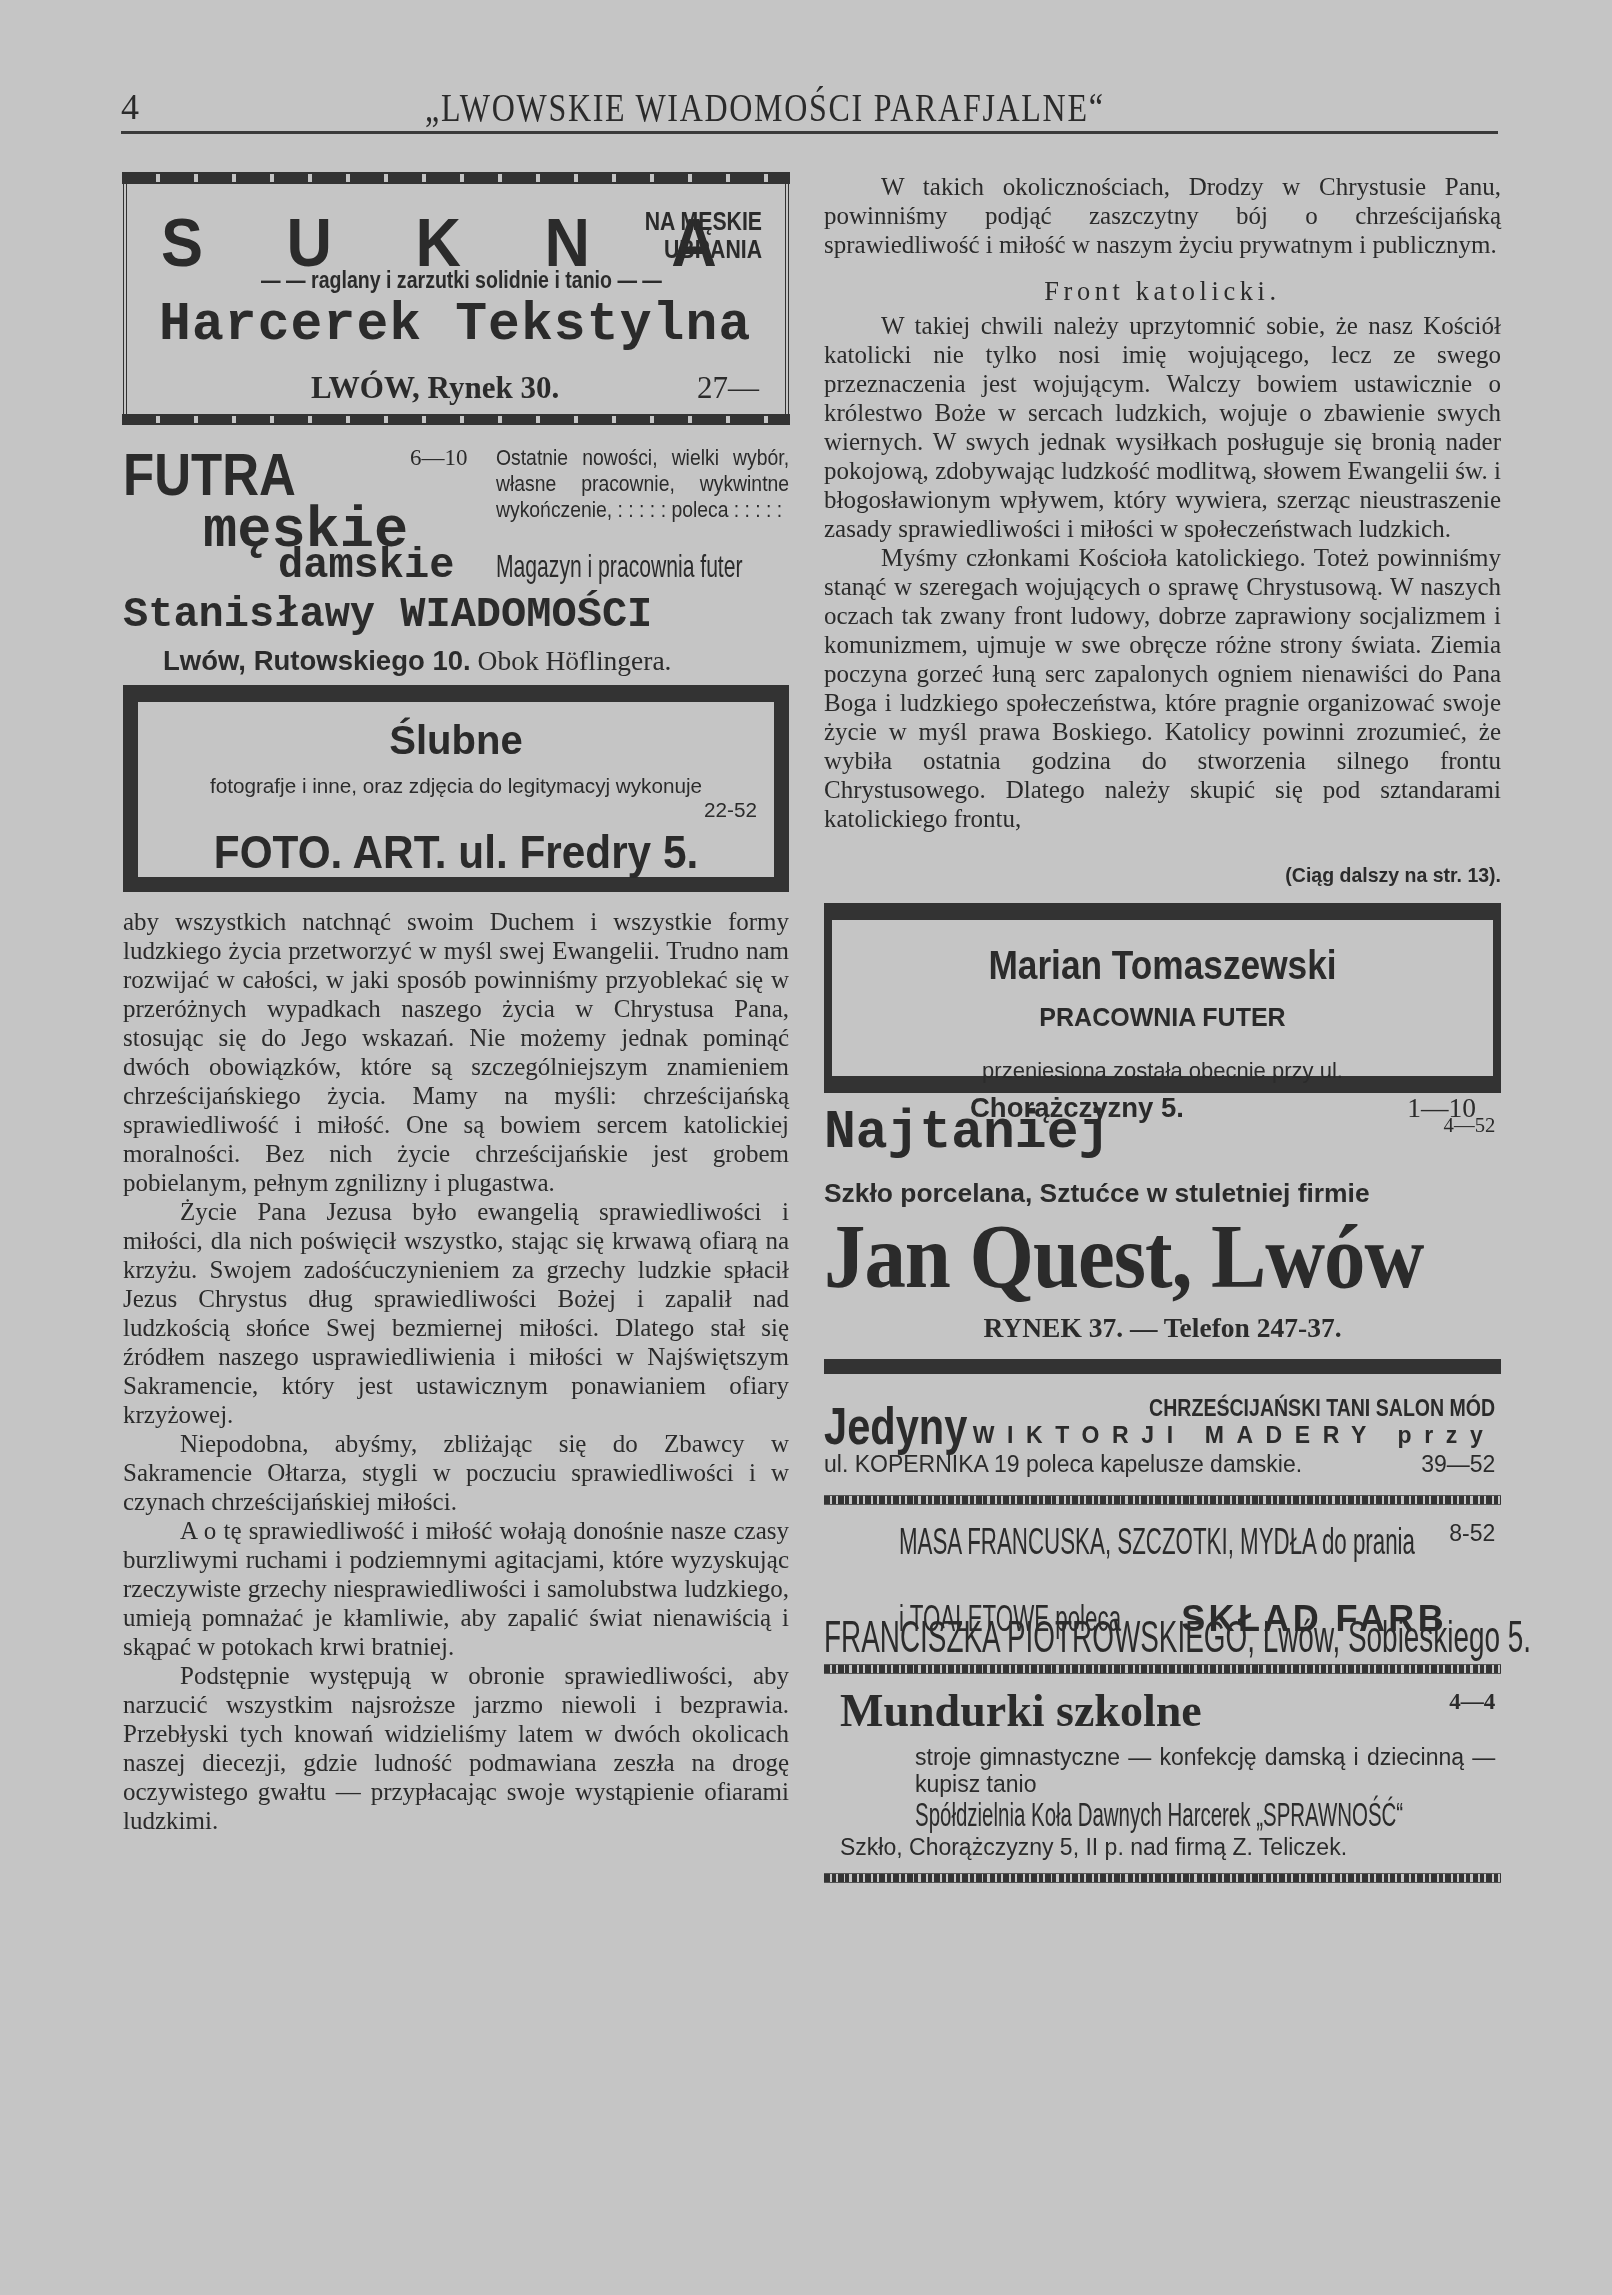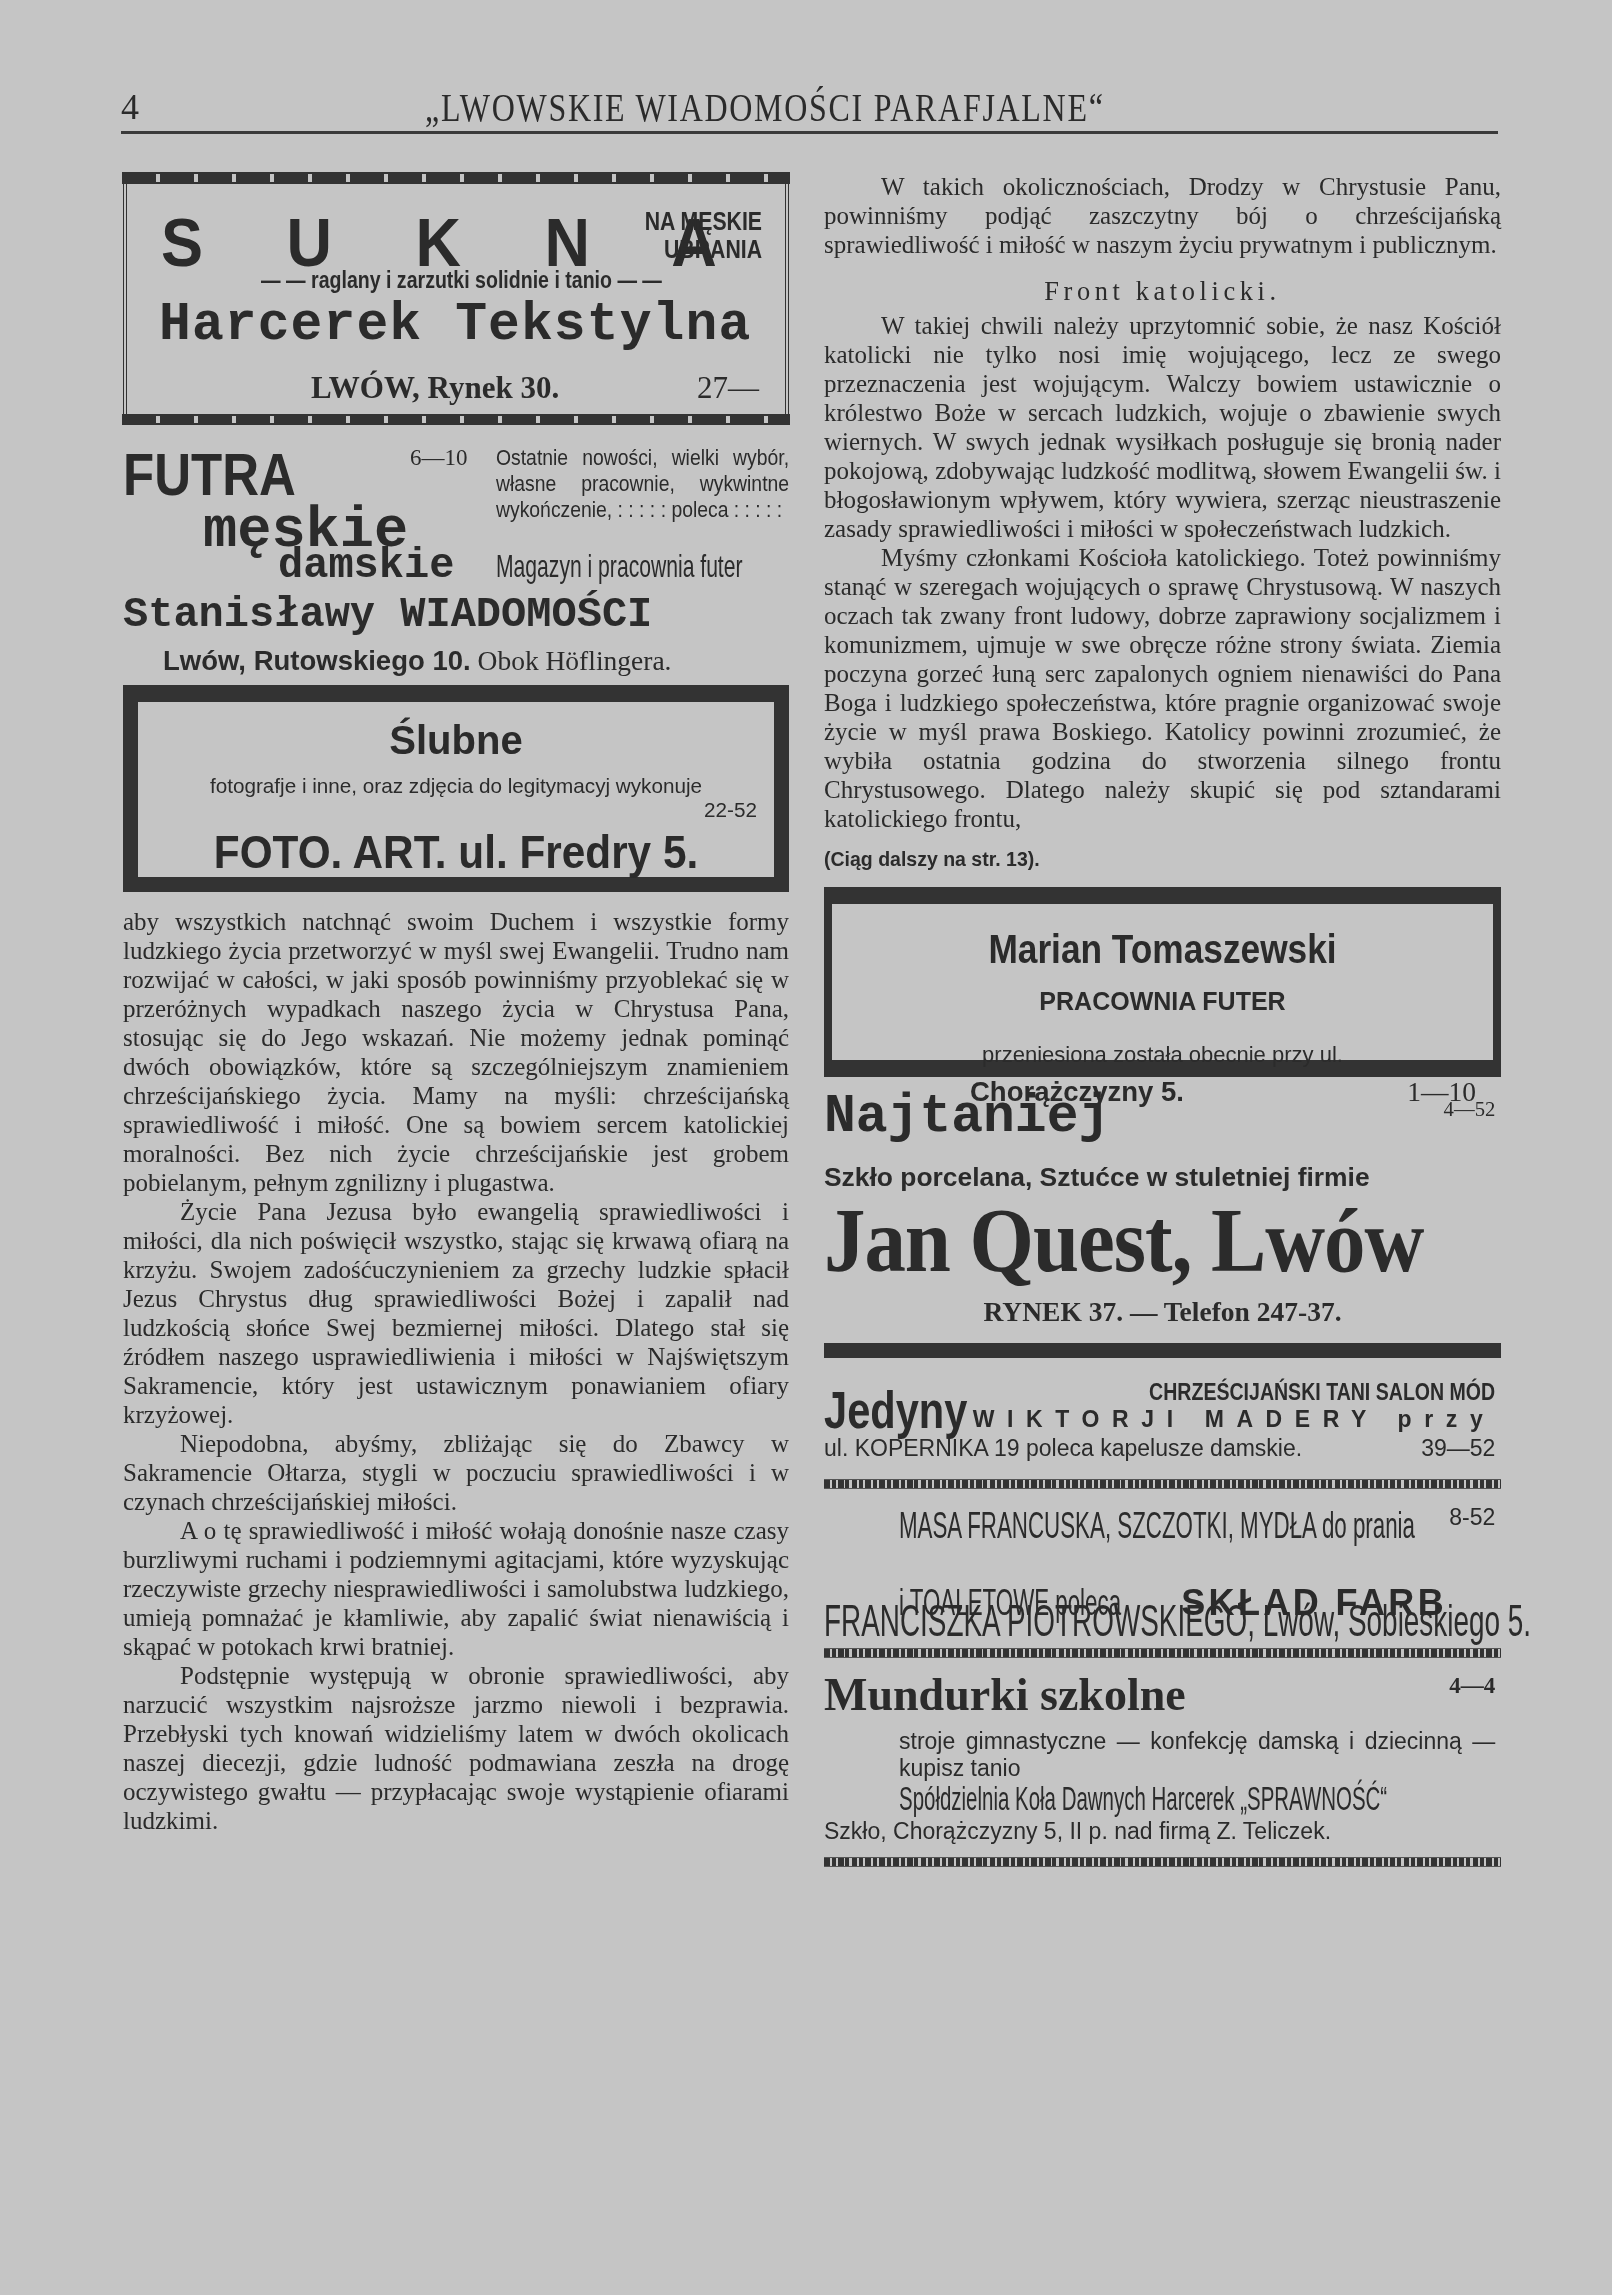--- a/index.html
+++ b/index.html
@@ -46,21 +46,21 @@
   .slubne-title { position:absolute; left:0; right:0; top:16px; text-align:center; font-family:"Liberation Sans",sans-serif; font-weight:bold; font-size:40px; }
   .slubne-desc { position:absolute; left:17px; right:17px; top:72px; text-align:center; font-family:"Liberation Sans",sans-serif; font-size:20.7px; line-height:24px; }
   .slubne-code { position:absolute; right:17px; top:96px; font-size:20.7px; font-family:"Liberation Sans",sans-serif; }
   .slubne-addr { position:absolute; left:0; right:0; top:123px; text-align:center; font-family:"Liberation Sans",sans-serif; font-weight:bold; font-size:46px; transform:scaleX(0.92); }
 
   .article { font-size:25px; line-height:29px; text-align:justify; hyphens:manual; }
   .article p { margin:0; text-indent:57px; }
   .article p.noindent { text-indent:0; }
   .col-left .article { margin-top:15px; }
   .subhead { text-align:center; font-size:26.4px; letter-spacing:4.6px; margin:18.4px 0 4.6px 0; }
-  .continued { text-align:left; font-family:"Liberation Sans",sans-serif; font-weight:bold; font-size:19.5px; margin-top:12px; }
+  .continued { text-align:right; font-family:"Liberation Sans",sans-serif; font-weight:bold; font-size:19.5px; margin-top:28px; }
 
   
   .ad-toma { position:relative; height:190px; margin-top:12.6px; border:8px solid #333; border-top-width:17px; border-bottom-width:17px; box-sizing:border-box; }
   .toma-name { position:absolute; left:0; right:0; top:22px; text-align:center; font-family:"Liberation Sans",sans-serif; font-weight:bold; font-size:41px; transform:scaleX(0.86); }
   .toma-sub { position:absolute; left:0; right:0; top:83px; text-align:center; font-family:"Liberation Sans",sans-serif; font-weight:bold; font-size:25px; }
   .toma-moved { position:absolute; left:0; right:0; top:138px; text-align:center; font-family:"Liberation Sans",sans-serif; font-size:22px; }
   .toma-addr { position:absolute; left:138px; top:172px; font-family:"Liberation Sans",sans-serif; font-weight:bold; font-size:27.5px; }
   .toma-code { position:absolute; right:17px; top:172px; font-size:27.5px; }
 
   
@@ -84,21 +84,21 @@
   
   .ad-farb { position:relative; height:138px; }
   .farb-l1 { position:absolute; left:75px; top:5.7px; font-family:"Liberation Sans",sans-serif; font-size:36px; transform:scaleX(0.62); transform-origin:left top; white-space:nowrap; }
   .farb-code { position:absolute; right:5.7px; top:4.6px; font-size:23px; font-family:"Liberation Sans",sans-serif;}
   .farb-l2 { position:absolute; left:75px; top:51px; font-family:"Liberation Sans",sans-serif; font-size:36px; white-space:nowrap;margin-top:32px; }
   .farb-l2 .thin { display:inline-block; transform:scaleX(0.62); transform-origin:left; margin-right:-86px; }
   .farb-l2 b { letter-spacing:3.4px; }
   .farb-l3 { position:absolute; left:0; top:96px; font-family:"Liberation Sans",sans-serif; font-size:45px; white-space:nowrap; transform:scaleX(0.62); transform-origin:left top; }
 
   
-  .ad-mund { position:relative; height:178px; }
+  .ad-mund { position:relative; height:178px;margin-left:16px; }
   .mund-title { position:absolute; left:0; top:0; font-family:"Liberation Serif",serif; font-weight:bold; font-size:46px; }
   .mund-code { position:absolute; right:5.7px; top:4.6px; font-size:23px; font-weight:bold;}
   .mund-desc { position:absolute; left:75px; right:5.7px; top:60px; font-family:"Liberation Sans",sans-serif; font-size:23px; line-height:26.4px; text-align:justify; }
   .mund-coop { position:absolute; left:75px; top:112px; font-family:"Liberation Sans",sans-serif; font-size:33px; white-space:nowrap; transform:scaleX(0.62); transform-origin:left top; }
   .mund-addr { position:absolute; left:0; right:5.7px; top:150px; font-family:"Liberation Sans",sans-serif; font-size:23px; white-space:nowrap; }
 </style>
 </head>
 <body>
 
 <div class="page-num">4</div>

